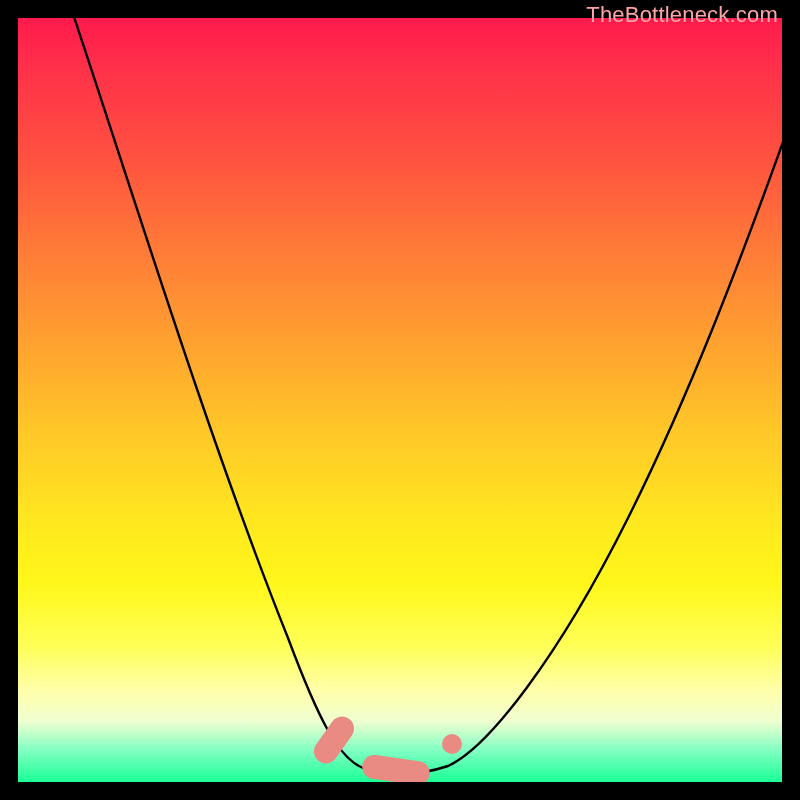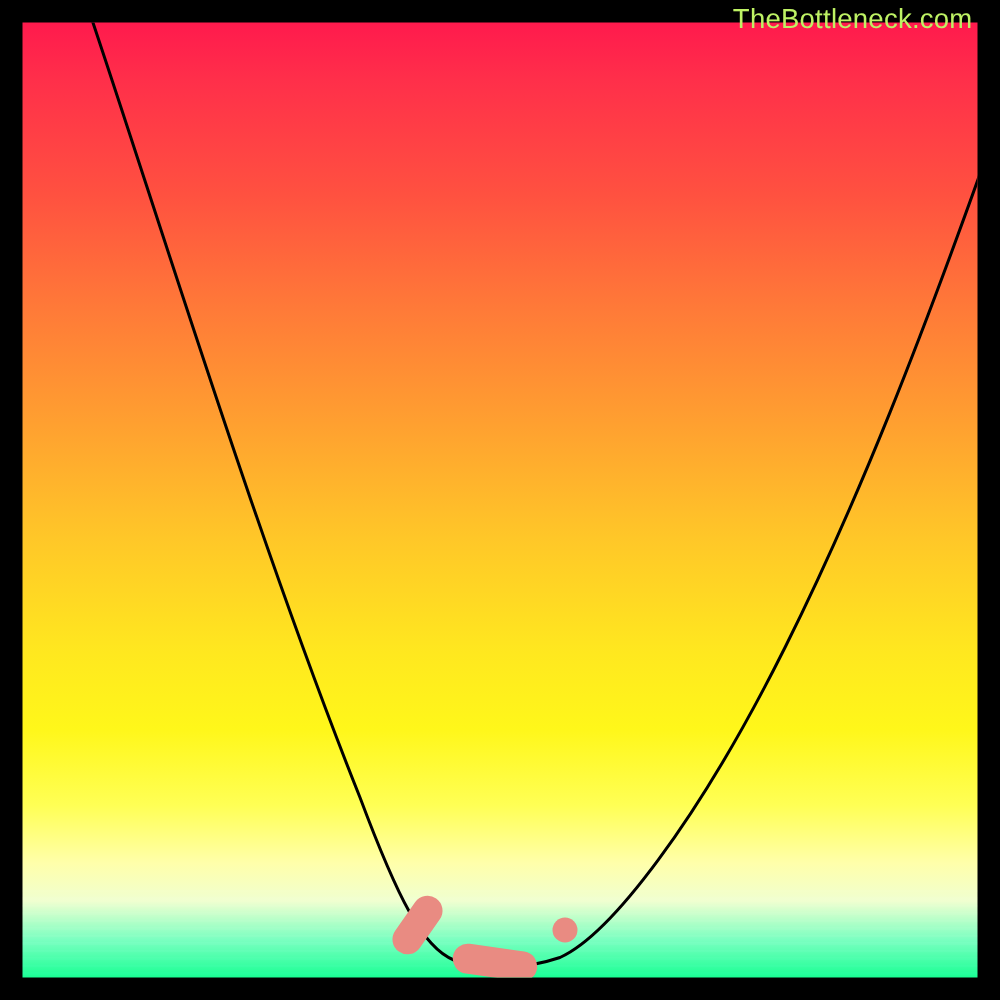--- a/index.html
+++ b/index.html
@@ -40,21 +40,21 @@
       #ffffaa 88%,
       #f0ffd0 92%,
       #7cffc1 96%,
       #1aff94 100%
     );
   }
   .watermark {
     position: absolute;
     top: 2px;
     right: 22px;
-    color: #bef264;
+    color: #fca5a5;
     font-size: 22px;
     font-weight: 500;
     letter-spacing: 0.2px;
     user-select: none;
   }
   svg.curve {
     position: absolute;
     top: 0;
     left: 0;
   }

